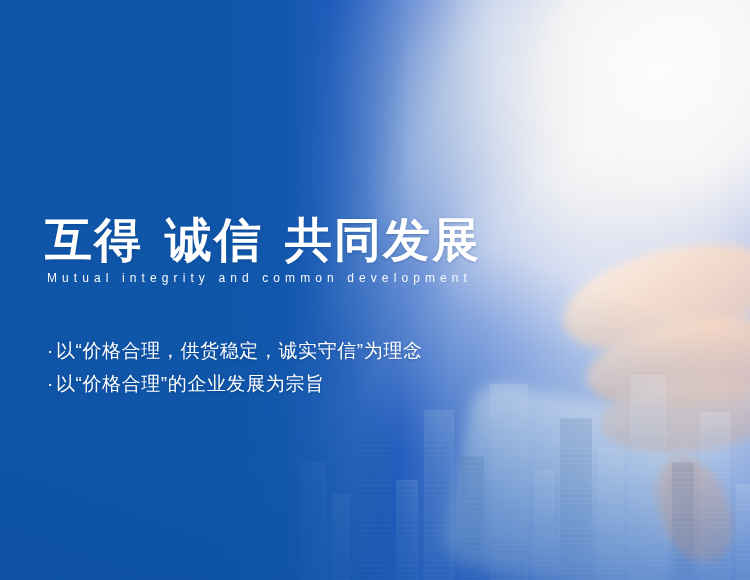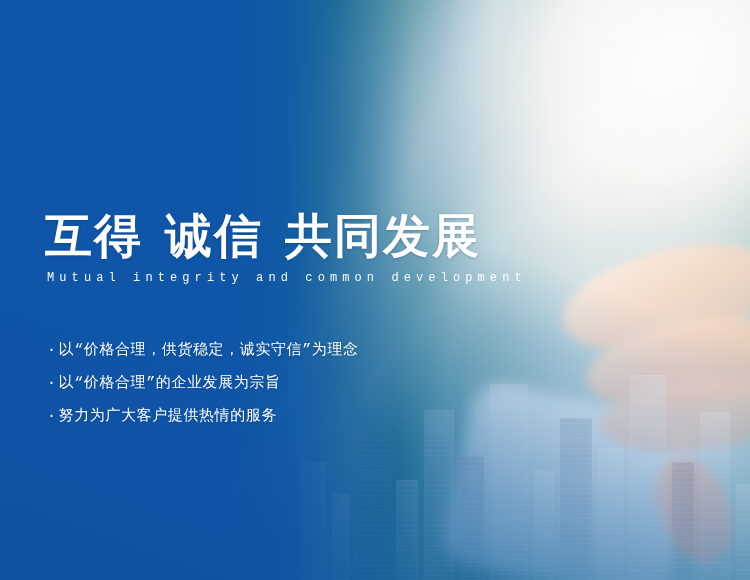--- a/index.html
+++ b/index.html
@@ -6,22 +6,22 @@
     margin: 0;
     padding: 0;
     background: #ffffff;
   }
 
   #banner {
     position: relative;
     width: 750px;
     height: 580px;
     overflow: hidden;
-    font-family: Liberation Mono, monospace;
-    background: #0f766e;
+    font-family: Liberation Sans, sans-serif;
+    background: #1d4ed8;
   }
 
   
 
   
   .layer {
     position: absolute;
     top: 0; left: 0;
     width: 750px;
     height: 580px;
@@ -225,21 +225,21 @@
 
   .bullets {
     position: absolute;
     left: 47px;
     top: 334px;
     margin: 0;
     padding: 0;
     list-style: none;
   }
   .bullets li {
-    font-size: 15px;
+    font-size: 19px;
     color: #ffffff;
     line-height: 33px;
     white-space: nowrap;
     letter-spacing: 0.6px;
     text-shadow: 0 1px 3px rgba(10,50,110,0.35);
   }
   .bullets li .dot {
     display: inline-block;
     margin-right: 2px;
   }
@@ -285,17 +285,16 @@
 
     <div class="headline">
       <span>互得</span><span class="gap"></span><span>诚信</span><span class="gap"></span><span>共同发展</span>
     </div>
 
     <div class="subhead">Mutual integrity and common development</div>
 
     <ul class="bullets">
       <li><span class="dot">·</span><span>以“价格合理，供货稳定，诚实守信”为理念</span></li>
       <li><span class="dot">·</span><span>以“价格合理”的企业发展为宗旨</span></li>
-      <li><span class="dot">·</span><span>努力为广大客户提供热情的服务</span></li>
     </ul>
 
   </div>
 </div>
 
 </body></html>

